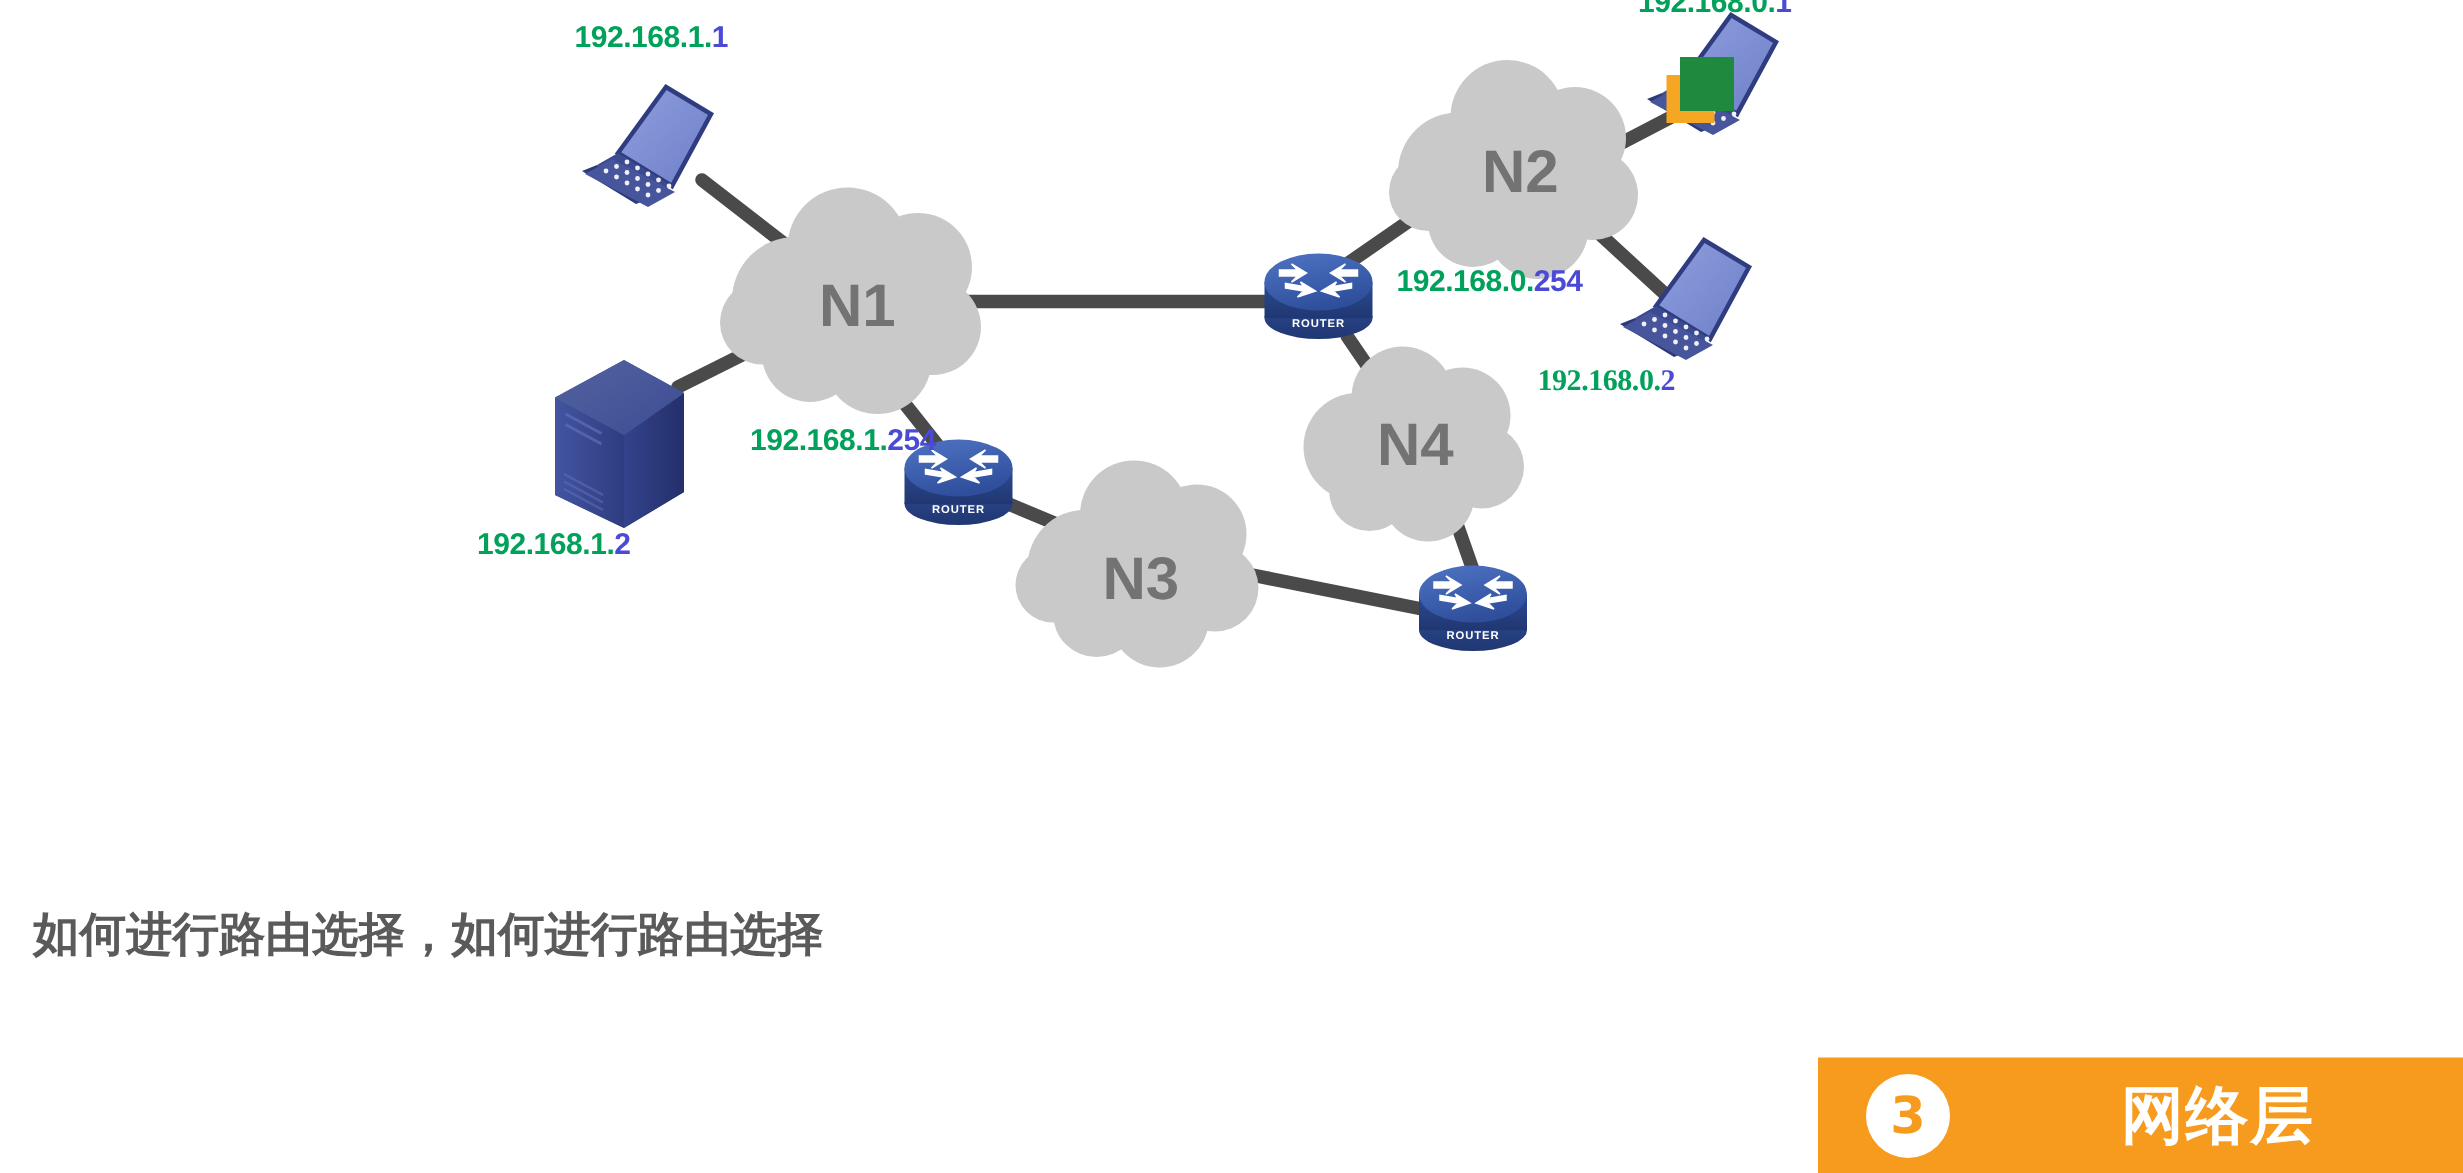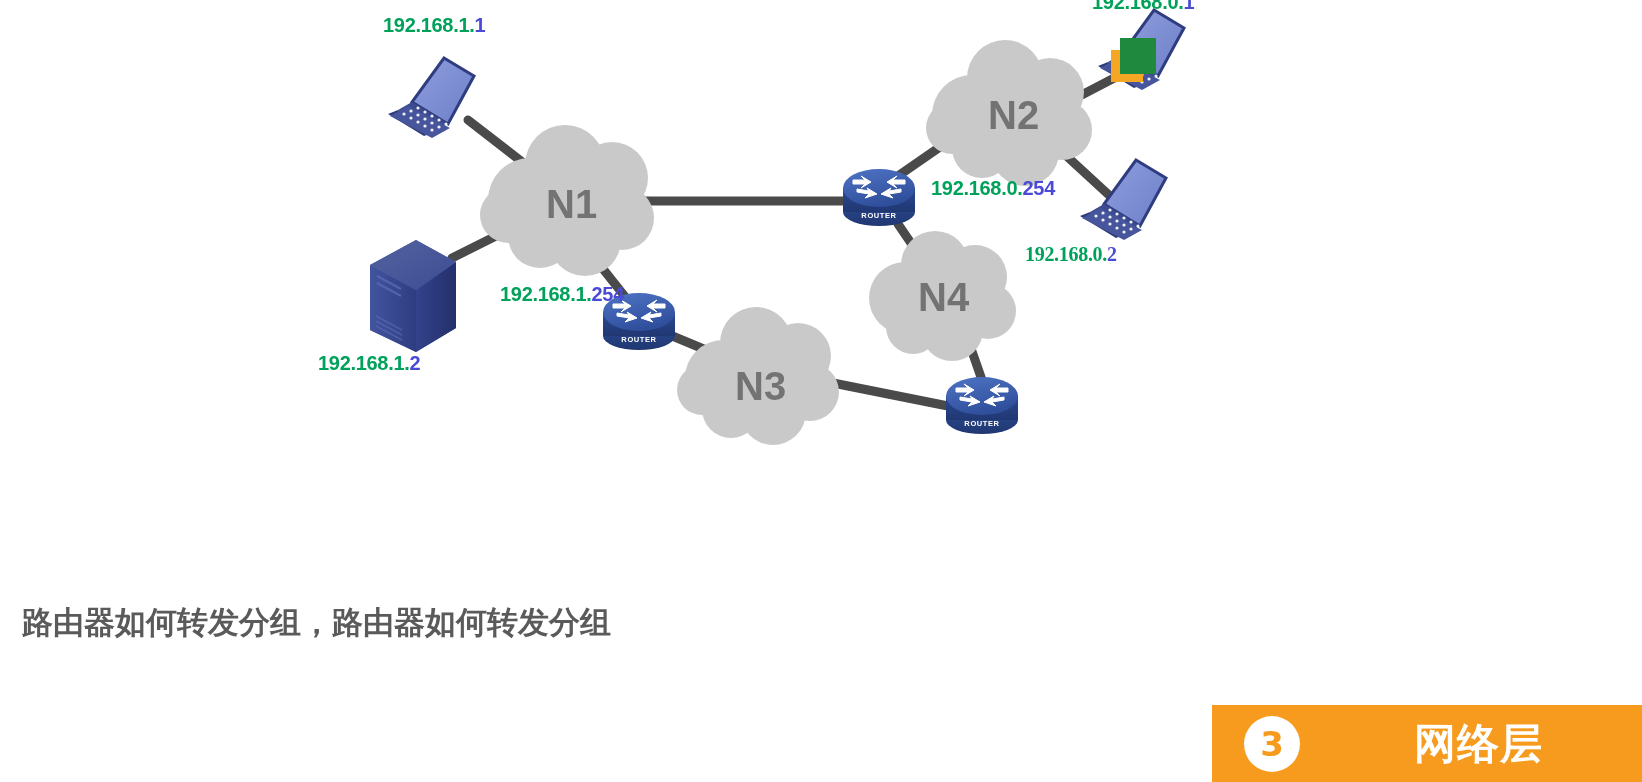--- a/index.html
+++ b/index.html
@@ -350,21 +350,21 @@
 
     <div class="ip-label" style="left:1092px;top:-9px;">
       <span class="ip-net">192.168.0.</span><span class="ip-host">1</span>
     </div>
 
     <div class="ip-label" style="left:1025px;top:243px;font-family:Liberation Serif, serif;">
       <span class="ip-net">192.168.0.</span><span class="ip-host">2</span>
     </div>
   </div>
 
-  <div class="body-line" id="line2">路由器如何转发分组，路由器如何转发分组</div>
+  <div class="body-line" id="line2">如何进行路由选择，如何进行路由选择</div>
 
   <div id="banner">
     <div id="banner-num-circle">
       <span id="banner-num">3</span>
     </div>
     <div id="banner-title">网络层</div>
   </div>
 
 </div>
 

